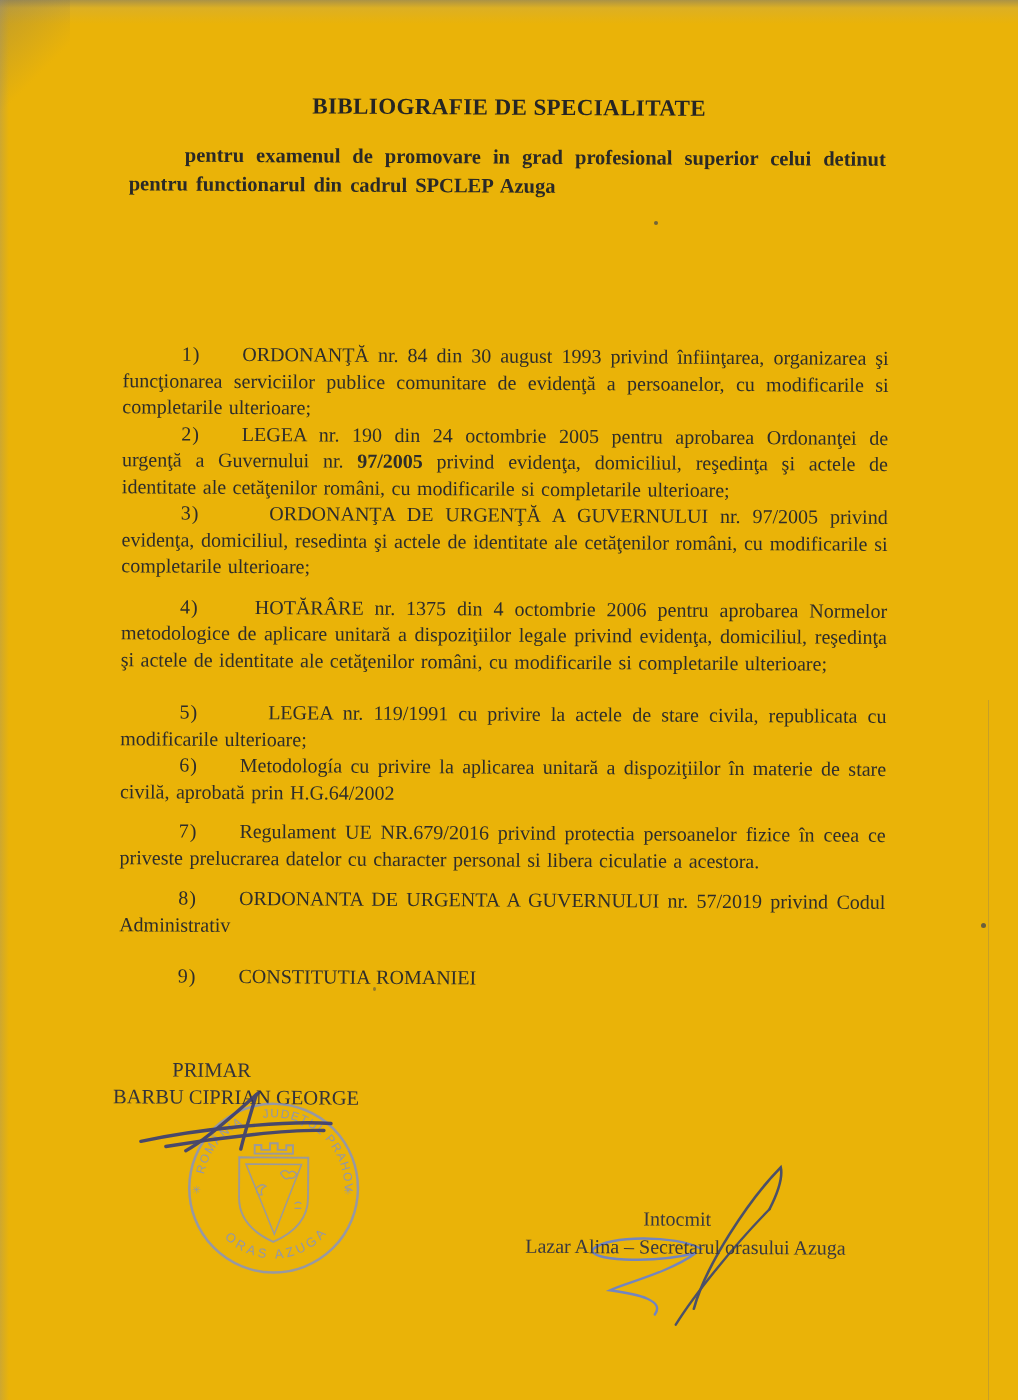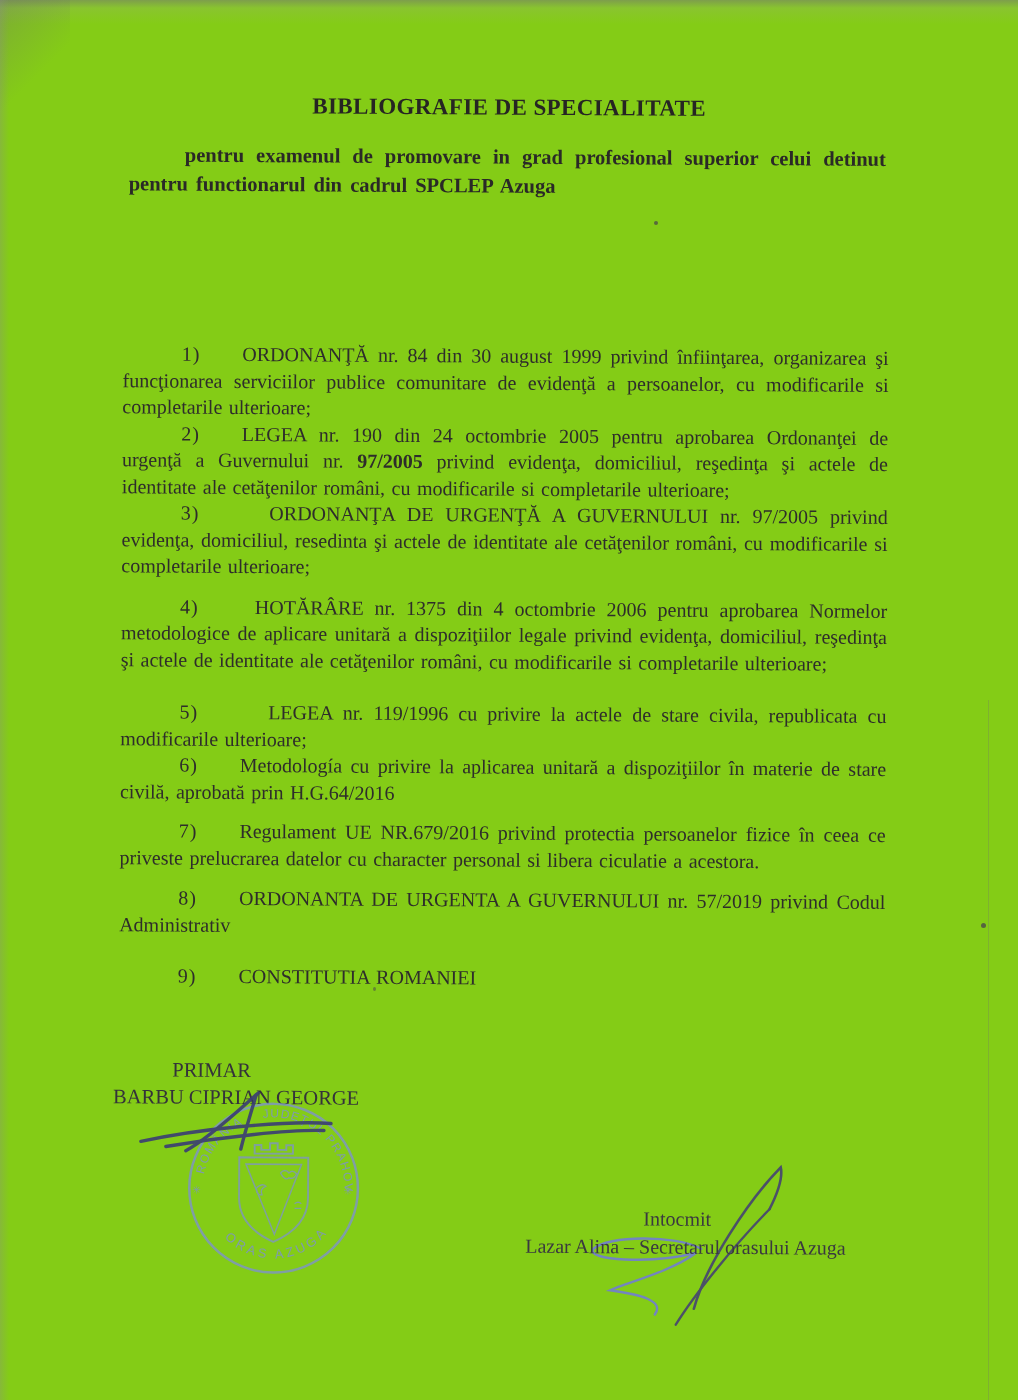--- a/index.html
+++ b/index.html
@@ -1,20 +1,20 @@
 <!DOCTYPE html>
 <html><head>
 <meta charset="utf-8">
 <style>
   html,body{margin:0;padding:0;background:#e8e8e8;}
   .page{
     position:relative;
     width:1018px;height:1400px;
     margin:0 auto;
-    background:#84cc16;
+    background:#eab308;
     overflow:hidden;
     font-family:"Liberation Serif","DejaVu Serif",serif;
     color:#2e2d2b;
   }
   
   .scan-top-edge{
     position:absolute;top:0;left:0;width:100%;height:26px;
     background:linear-gradient(to bottom,rgba(120,120,120,.55),rgba(160,160,160,.18) 8px,rgba(200,200,200,0) 24px);
   }
   .scan-corner{
@@ -82,26 +82,26 @@
   <div class="scan-right-line"></div>
   <div class="speck s1"></div>
   <div class="speck s2"></div>
   <div class="speck s3"></div>
 
   <div class="content">
     <h1 class="title">BIBLIOGRAFIE DE SPECIALITATE</h1>
     <p class="subtitle">pentru examenul de promovare in grad profesional superior celui detinut pentru functionarul din cadrul SPCLEP Azuga</p>
 
     <div class="bib" id="bib">
-        <p class="bib-item item-1"><span class="num">1)</span><span class="tab"></span><span>ORDONANŢĂ nr. 84 din 30 august 1999 privind înfiinţarea, organizarea şi funcţionarea serviciilor publice comunitare de evidenţă a persoanelor, cu modificarile si completarile ulterioare;</span></p>
+        <p class="bib-item item-1"><span class="num">1)</span><span class="tab"></span><span>ORDONANŢĂ nr. 84 din 30 august 1993 privind înfiinţarea, organizarea şi funcţionarea serviciilor publice comunitare de evidenţă a persoanelor, cu modificarile si completarile ulterioare;</span></p>
         <p class="bib-item item-2"><span class="num">2)</span><span class="tab"></span><span>LEGEA nr. 190 din 24 octombrie 2005 pentru aprobarea Ordonanţei de urgenţă a Guvernului nr. </span><span class="bold underline">97/2005</span><span> privind evidenţa, domiciliul, reşedinţa şi actele de identitate ale cetăţenilor români, cu modificarile si completarile ulterioare;</span></p>
         <p class="bib-item item-3"><span class="num">3)</span><span class="tab"></span><span>ORDONANŢA DE URGENŢĂ A GUVERNULUI nr. </span><span class="underline">97/2005</span><span> privind evidenţa, domiciliul, resedinta şi actele de identitate ale cetăţenilor români, cu modificarile si completarile ulterioare;</span></p>
         <p class="bib-item item-4"><span class="num">4)</span><span class="tab"></span><span>HOTĂRÂRE nr. 1375 din 4 octombrie 2006 pentru aprobarea Normelor metodologice de aplicare unitară a dispoziţiilor legale privind evidenţa, domiciliul, reşedinţa şi actele de identitate ale cetăţenilor români, cu modificarile si completarile ulterioare;</span></p>
-        <p class="bib-item item-5"><span class="num">5)</span><span class="tab"></span><span>LEGEA nr. 119/1996 cu privire la actele de stare civila, republicata cu modificarile ulterioare;</span></p>
-        <p class="bib-item item-6"><span class="num">6)</span><span class="tab"></span><span>Metodología cu privire la aplicarea unitară a dispoziţiilor în materie de stare civilă, aprobată prin H.G.64/2016</span></p>
+        <p class="bib-item item-5"><span class="num">5)</span><span class="tab"></span><span>LEGEA nr. 119/1991 cu privire la actele de stare civila, republicata cu modificarile ulterioare;</span></p>
+        <p class="bib-item item-6"><span class="num">6)</span><span class="tab"></span><span>Metodología cu privire la aplicarea unitară a dispoziţiilor în materie de stare civilă, aprobată prin H.G.64/2002</span></p>
         <p class="bib-item item-7"><span class="num">7)</span><span class="tab"></span><span>Regulament UE NR.679/2016 privind protectia persoanelor fizice în ceea ce priveste prelucrarea datelor cu character personal si libera ciculatie a acestora.</span></p>
         <p class="bib-item item-8"><span class="num">8)</span><span class="tab"></span><span>ORDONANTA DE URGENTA A GUVERNULUI nr. 57/2019 privind Codul Administrativ</span></p>
         <p class="bib-item item-9"><span class="num">9)</span><span class="tab"></span><span>CONSTITUTIA ROMANIEI</span></p>
       </div>
 
     <div class="sig-primar">
       <div class="role">PRIMAR</div>
       <div class="name">BARBU CIPRIAN GEORGE</div>
     </div>
 

